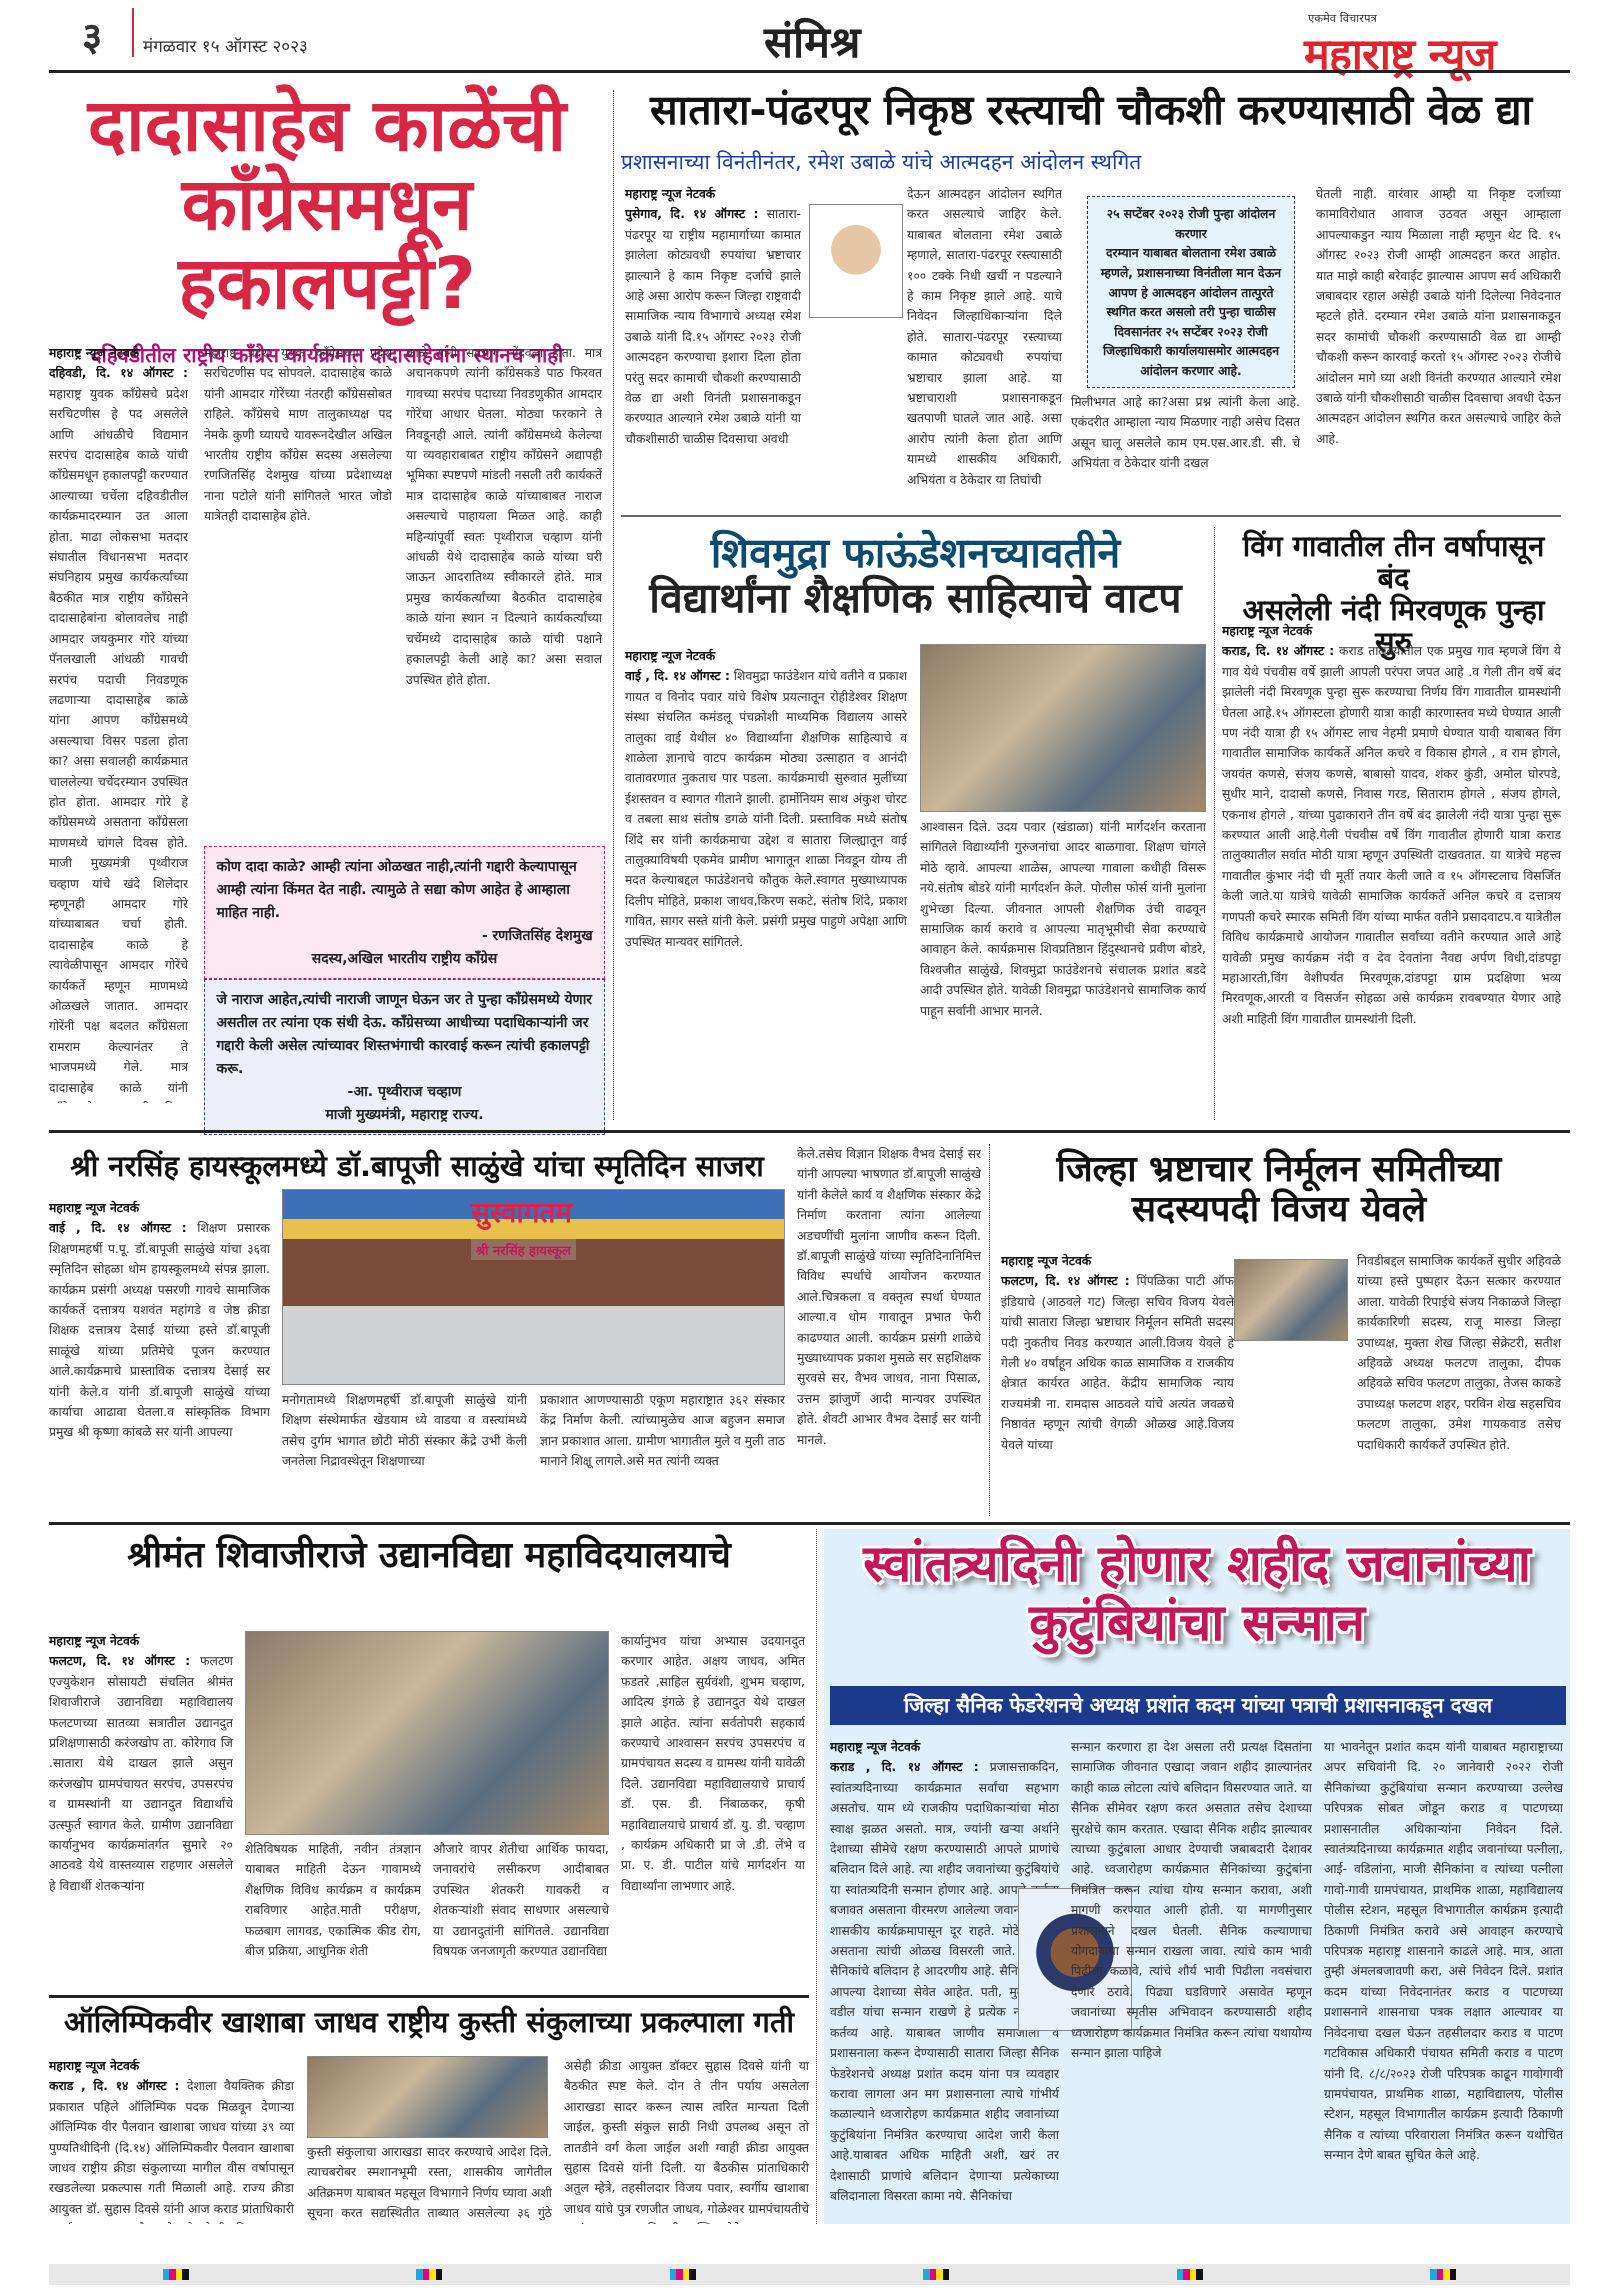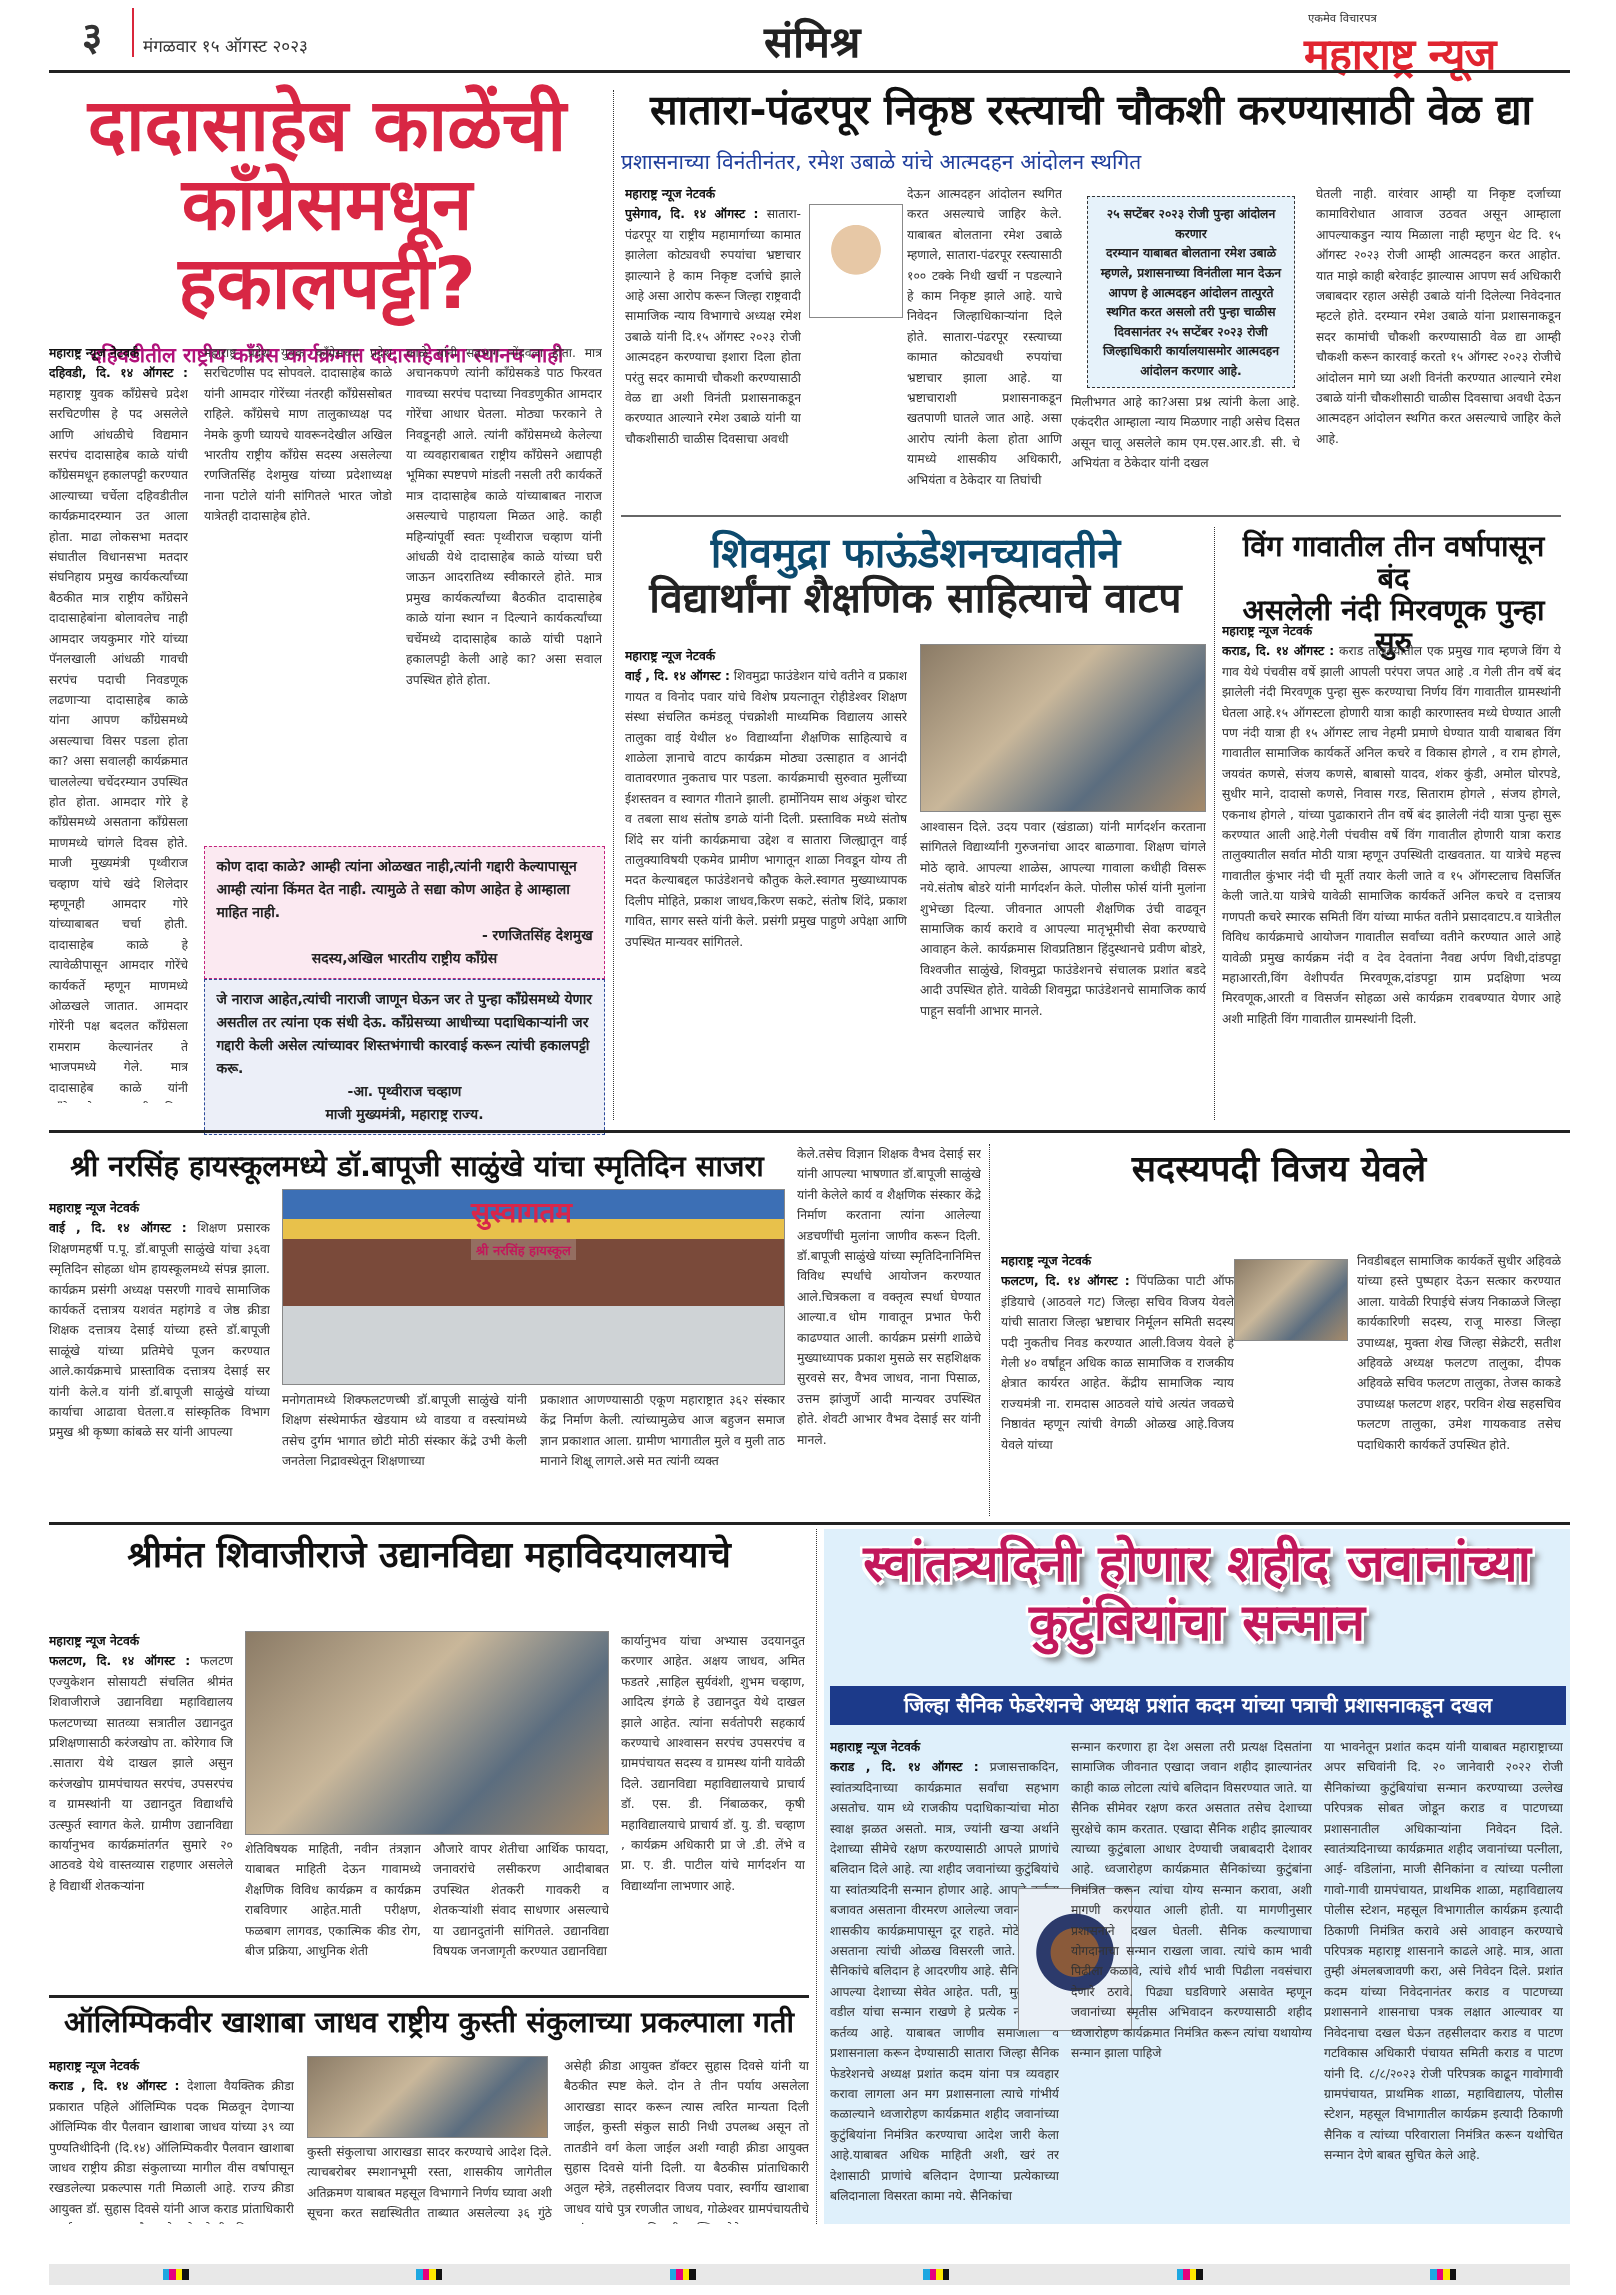--- a/index.html
+++ b/index.html
@@ -112,26 +112,27 @@
 <div class="abs hl" style="left:49px;top:1151px;width:736px;font-size:29px;color:#111">श्री नरसिंह हायस्कूलमध्ये डॉ.बापूजी साळुंखे यांचा स्मृतिदिन साजरा</div>
 <div class="abs col" style="left:49px;top:1198px;width:221px;height:319px">
   <b>महाराष्ट्र न्यूज नेटवर्क</b><br>
   <b>वाई , दि. १४ ऑगस्ट :</b>
   <span>शिक्षण प्रसारक शिक्षणमहर्षी प.पू. डॉ.बापूजी साळुंखे यांचा ३६वा स्मृतिदिन सोहळा धोम हायस्कूलमध्ये संपन्न झाला. कार्यक्रम प्रसंगी अध्यक्ष पसरणी गावचे सामाजिक कार्यकर्ते दत्तात्रय यशवंत महांगडे व जेष्ठ क्रीडा शिक्षक दत्तात्रय देसाई यांच्या हस्ते डॉ.बापूजी साळूंखे यांच्या प्रतिमेचे पूजन करण्यात आले.कार्यक्रमाचे प्रास्ताविक दत्तात्रय देसाई सर यांनी केले.व यांनी डॉ.बापूजी साळुंखे यांच्या कार्याचा आढावा घेतला.व सांस्कृतिक विभाग प्रमुख श्री कृष्णा कांबळे सर यांनी आपल्या</span>
 </div>
 <div class="abs photo school" style="left:282px;top:1189px;width:503px;height:196px">
   <div style="position:absolute;left:188px;top:1.6px;color:#d8264a;font-size:28px;font-weight:bold">सुस्वागतम</div>
   <div style="position:absolute;left:188px;top:49px;color:#c2185b;font-size:13px;font-weight:bold;background:#fff3;padding:1.6px 4.9px">श्री नरसिंह हायस्कूल</div>
 </div>
-<div class="abs col" style="left:282px;top:1390px;width:245px;height:127px">मनोगतामध्ये शिक्फलटणच्षी डॉ.बापूजी साळुंखे यांनी शिक्षण संस्थेमार्फत खेडयाम ध्ये वाडया व वस्त्यांमध्ये तसेच दुर्गम भागात छोटी मोठी संस्कार केंद्रे उभी केली जनतेला निद्रावस्थेतून शिक्षणाच्या</div>
+<div class="abs col" style="left:282px;top:1390px;width:245px;height:127px">मनोगतामध्ये शिक्षणमहर्षी डॉ.बापूजी साळुंखे यांनी शिक्षण संस्थेमार्फत खेडयाम ध्ये वाडया व वस्त्यांमध्ये तसेच दुर्गम भागात छोटी मोठी संस्कार केंद्रे उभी केली जनतेला निद्रावस्थेतून शिक्षणाच्या</div>
 <div class="abs col" style="left:540px;top:1390px;width:245px;height:127px">प्रकाशात आणण्यासाठी एकूण महाराष्ट्रात ३६२ संस्कार केंद्र निर्माण केली. त्यांच्यामुळेच आज बहुजन समाज ज्ञान प्रकाशात आला. ग्रामीण भागातील मुले व मुली ताठ मानाने शिक्षू लागले.असे मत त्यांनी व्यक्त</div>
 <div class="abs col" style="left:797px;top:1144px;width:184px;height:372px">केले.तसेच विज्ञान शिक्षक वैभव देसाई सर यांनी आपल्या भाषणात डॉ.बापूजी साळुंखे यांनी केलेले कार्य व शैक्षणिक संस्कार केंद्रे निर्माण करताना त्यांना आलेल्या अडचणींची मुलांना जाणीव करून दिली. डॉ.बापूजी साळुंखे यांच्या स्मृतिदिनानिमित्त विविध स्पर्धांचे आयोजन करण्यात आले.चित्रकला व वक्तृत्व स्पर्धा घेण्यात आल्या.व धोम गावातून प्रभात फेरी काढण्यात आली. कार्यक्रम प्रसंगी शाळेचे मुख्याध्यापक प्रकाश मुसळे सर सहशिक्षक सुरवसे सर, वैभव जाधव, नाना पिसाळ, उत्तम झांजुर्णे आदी मान्यवर उपस्थित होते. शेवटी आभार वैभव देसाई सर यांनी मानले.</div>
 <div class="abs vdot" style="left:989px;top:1144px;height:372px"></div>
 
 <div class="abs" style="left:997px;top:1149px;width:564px">
+  <div class="hl" style="font-size:36px;color:#111">जिल्हा भ्रष्टाचार निर्मूलन समितीच्या</div>
   <div class="hl" style="font-size:36px;color:#111">सदस्यपदी विजय येवले</div>
 </div>
 <div class="abs col" style="left:1001px;top:1251px;width:233px;height:266px">
   <b>महाराष्ट्र न्यूज नेटवर्क</b><br>
   <b>फलटण, दि. १४ ऑगस्ट :</b>
   <span>पिंपळिका पाटी ऑफ इंडियाचे (आठवले गट) जिल्हा सचिव विजय येवले यांची सातारा जिल्हा भ्रष्टाचार निर्मूलन समिती सदस्य पदी नुकतीच निवड करण्यात आली.विजय येवले हे गेली ४० वर्षांहून अधिक काळ सामाजिक व राजकीय क्षेत्रात कार्यरत आहेत. केंद्रीय सामाजिक न्याय राज्यमंत्री ना. रामदास आठवले यांचे अत्यंत जवळचे निष्ठावंत म्हणून त्यांची वेगळी ओळख आहे.विजय येवले यांच्या</span>
 </div>
 <div class="abs photo" style="left:1234px;top:1259px;width:114px;height:82px"></div>
 <div class="abs col" style="left:1357px;top:1251px;width:204px;height:266px">निवडीबद्दल सामाजिक कार्यकर्ते सुधीर अहिवळे यांच्या हस्ते पुष्पहार देऊन सत्कार करण्यात आला. यावेळी रिपाईचे संजय निकाळजे जिल्हा कार्यकारिणी सदस्य, राजू मारुडा जिल्हा उपाध्यक्ष, मुक्ता शेख जिल्हा सेक्रेटरी, सतीश अहिवळे अध्यक्ष फलटण तालुका, दीपक अहिवळे सचिव फलटण तालुका, तेजस काकडे उपाध्यक्ष फलटण शहर, परविन शेख सहसचिव फलटण तालुका, उमेश गायकवाड तसेच पदाधिकारी कार्यकर्ते उपस्थित होते.</div>
 <div class="abs rule" style="top:1522px;height:2.5px"></div>

